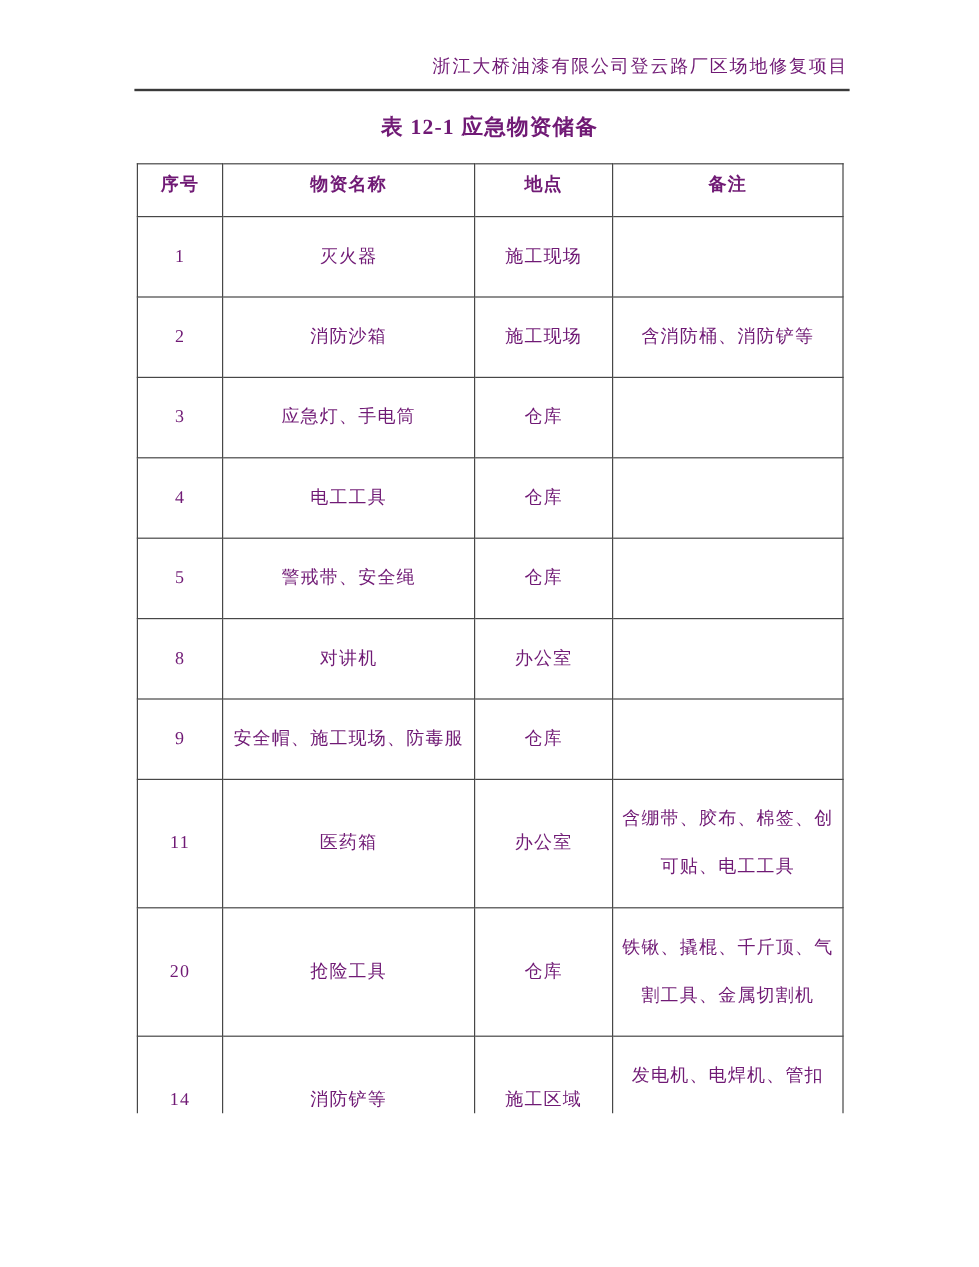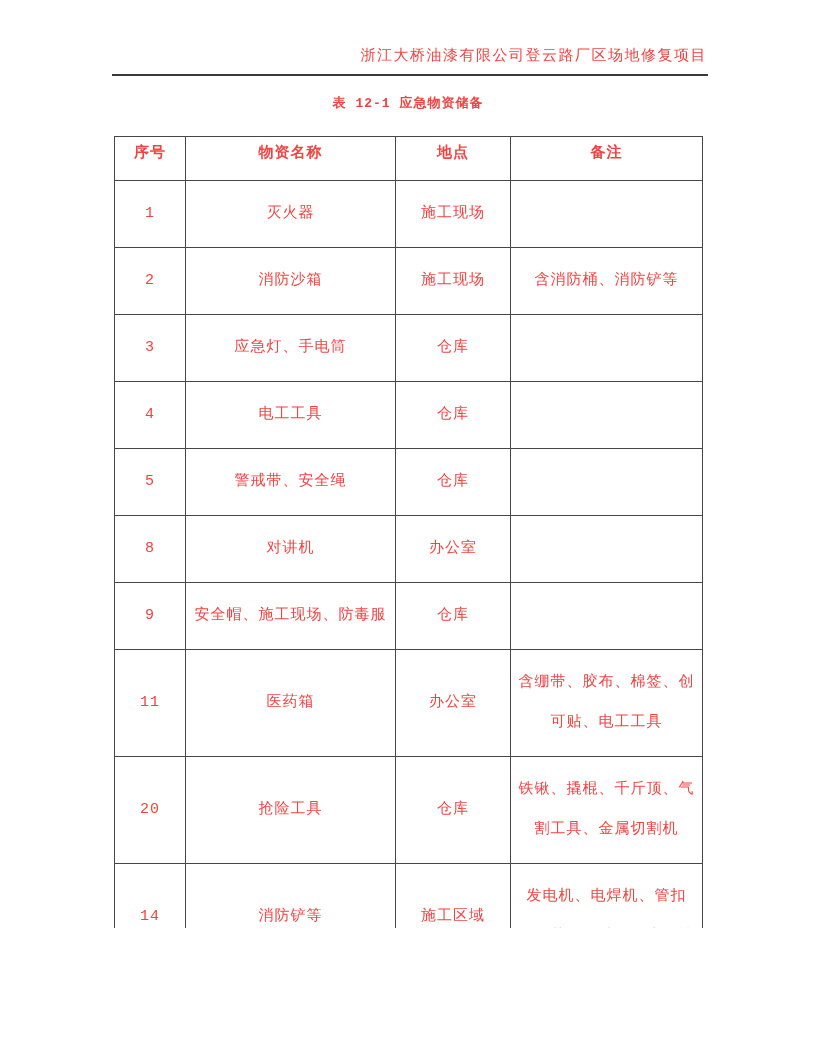--- a/index.html
+++ b/index.html
@@ -5,22 +5,22 @@
   html, body {
     margin: 0;
     padding: 0;
     background: #ffffff;
   }
   .page {
     position: relative;
     width: 816px;
     height: 928px;
     background: #ffffff;
-    font-family: Liberation Mono, monospace;
-    color: #ef4444;
+    font-family: Liberation Serif, serif;
+    color: #701a75;
     overflow: hidden;
   }
   .page-header-text {
     position: absolute;
     top: 46px;
     right: 109px;
     font-size: 15px;
     letter-spacing: 1.5px;
     white-space: nowrap;
   }
@@ -32,21 +32,21 @@
     height: 2px;
     background: #3a3a3a;
   }
   .table-title {
     position: absolute;
     top: 94px;
     left: 0;
     width: 100%;
     margin: 0;
     text-align: center;
-    font-size: 13px;
+    font-size: 18px;
     font-weight: bold;
     letter-spacing: 1px;
   }
   table.supplies {
     position: absolute;
     top: 136px;
     left: 114px;
     width: 588px;
     border-collapse: collapse;
     table-layout: fixed;

